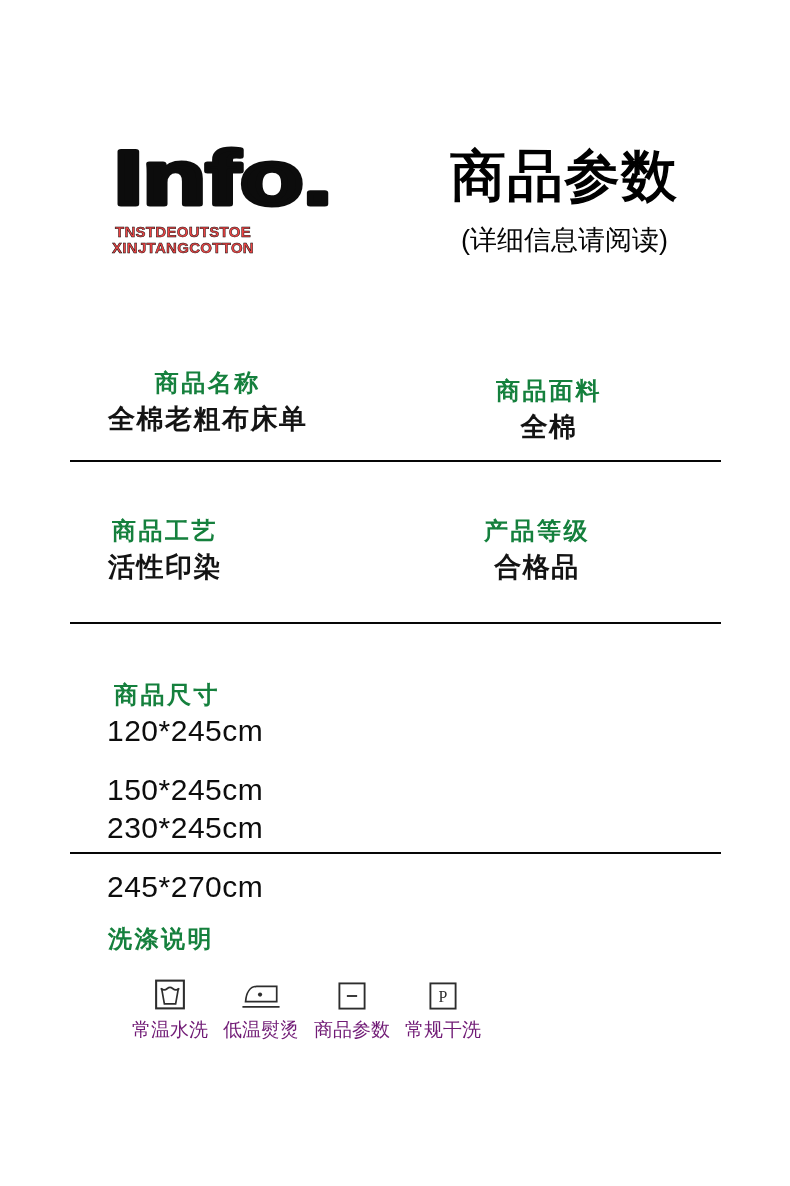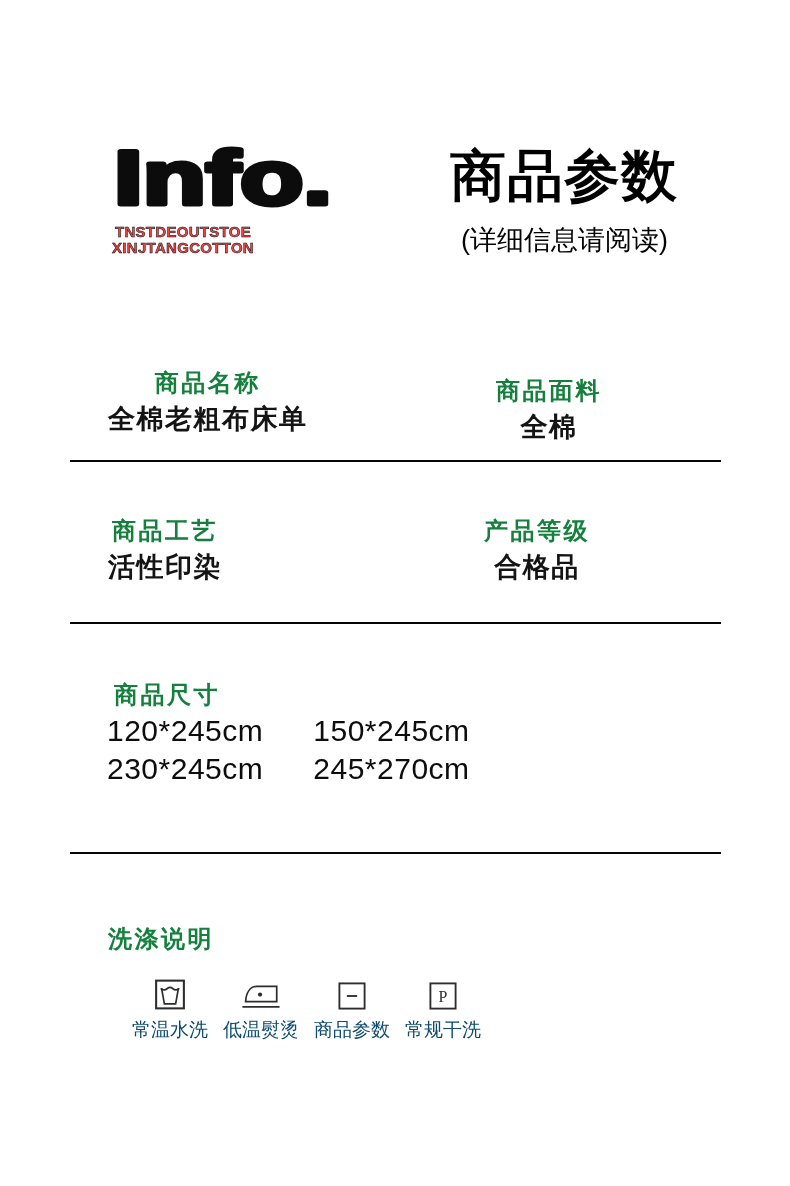--- a/index.html
+++ b/index.html
@@ -43,30 +43,30 @@
   .divider.d1 { top:460px; }
   .divider.d2 { top:622px; }
   .divider.d3 { top:852px; }
 
   
   .size-label { position:absolute; left:108px; top:680px;margin-left:6px; }
   .size-lines {
     position:absolute; left:107px; top:712px;
     font-size:30px; line-height:38px; letter-spacing:.5px; color:#0d0d0d;
   }
-  .size-line { display:flex; gap:50px; white-space:nowrap; }
+  .size-line { display:flex; gap:21px; white-space:nowrap;flex-direction:column; }
 
   
   .wash-label { position:absolute; left:108px; top:926px;font-family:Liberation Mono, monospace; }
   .care-row { position:absolute; left:131px; top:974px; display:flex; gap:13px; }
   .care-item { width:78px; display:flex; flex-direction:column; align-items:center; }
   .care-icon { height:36px; display:flex; align-items:flex-end; justify-content:center; }
   .care-icon svg { display:block; }
   .care-caption {
-    margin-top:9px; font-size:19px; line-height:22px; color:#0c4a6e;
+    margin-top:9px; font-size:19px; line-height:22px; color:#701a75;
     letter-spacing:0; white-space:nowrap;
   }
 </style>
 </head>
 <body>
 
 <div class="page">
 
   <svg class="logo-svg" width="232" height="82" viewBox="0 0 232 82">
     <text x="2" y="68" font-size="76" font-weight="bold" font-family="Liberation Sans, DejaVu Sans, sans-serif" fill="#0c0c0c" stroke="#0c0c0c" stroke-width="5" stroke-linejoin="round" textLength="218" lengthAdjust="spacingAndGlyphs">Info.</text>

